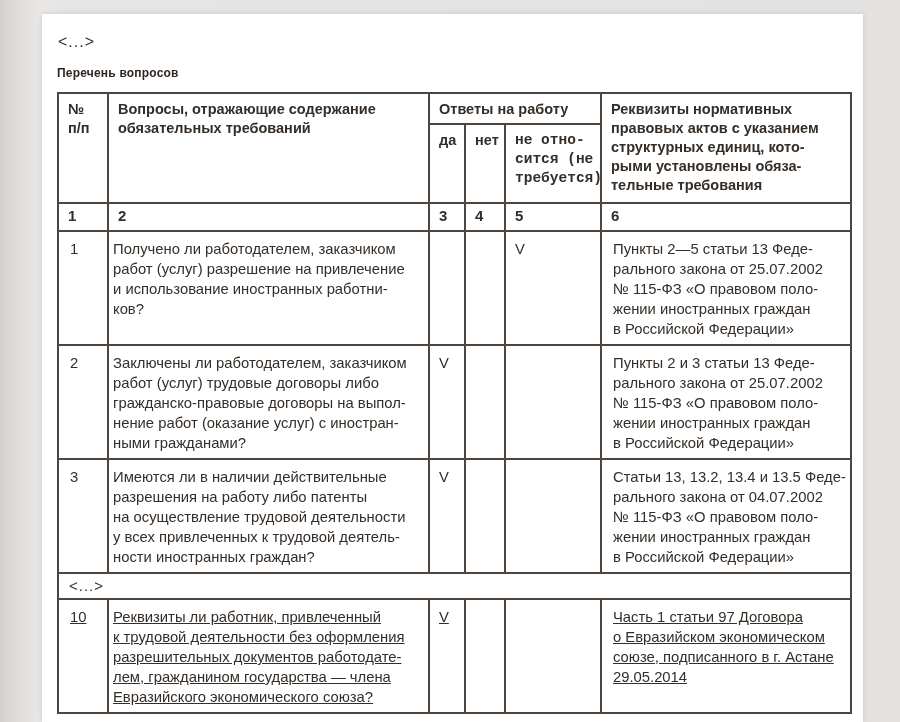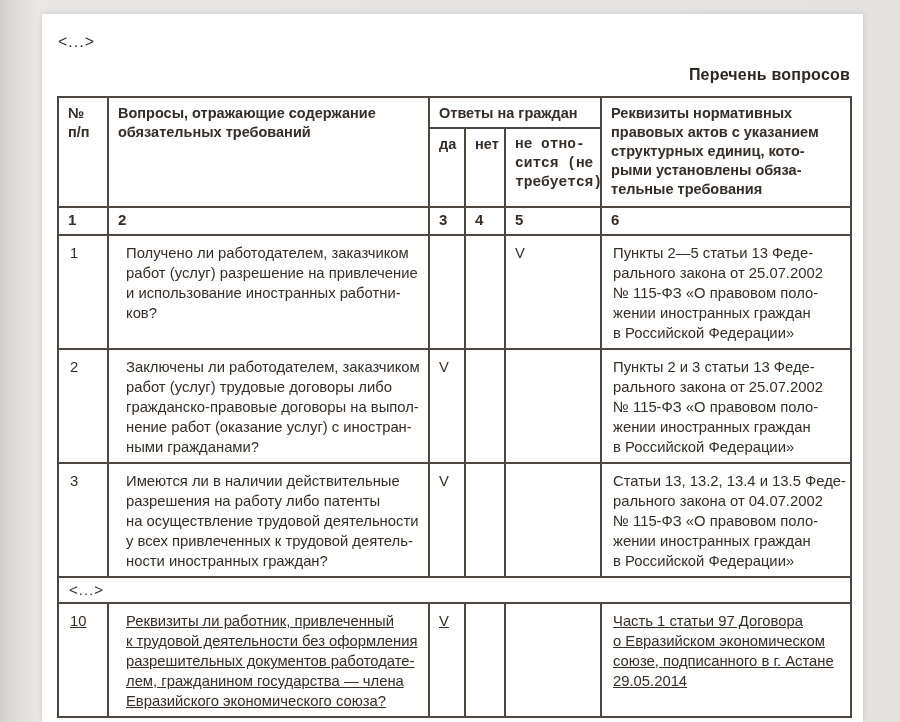--- a/index.html
+++ b/index.html
@@ -19,21 +19,21 @@
     box-shadow: 0 0 6px rgba(0,0,0,0.12);
     padding: 17px 13px 0 15px;
     color: #352d27;
   }
   .top-ellipsis {
     font-size: 16px; letter-spacing: 1px; margin: 2px 0 0 1px;
     color: #352d27;
   }
   .doc-title {
     margin: 15px 0 12px 0;
-    text-align: right; font-size: 16px; font-weight: bold;
+    text-align: left; font-size: 12px; font-weight: bold;
     color: #2e2621; letter-spacing: 0.2px;
   }
   table.checklist {
     border-collapse: collapse; table-layout: fixed;
     width: 793px; color: #352d27;
   }
   table.checklist th, table.checklist td {
     border: 2px solid #4d453e;
     vertical-align: top; text-align: left;
     white-space: pre-line; overflow: visible;
@@ -44,21 +44,21 @@
   }
   th.na-head { padding-left: 8px; padding-right: 2px; font-family: Liberation Mono, monospace; }
   tr.idx-row td {
     font-size: 15px; font-weight: bold;
     padding: 3px 6px 2px 9px;
   }
   tr.q-row td {
     font-size: 14.8px; line-height: 20px;
     padding: 7px 4px 5px 11px;
   }
-  tr.q-row td.q-cell { padding-left: 17px; }
+  tr.q-row td.q-cell { padding-left: 4px; }
   tr.q-row td.mark-cell { padding-left: 9px; }
   tr.q-row td.req-cell { padding-left: 11px; padding-right: 3px; border-radius: 32px; }
   tr.ellipsis-row td {
     font-size: 15px; letter-spacing: 1px;
     padding: 3px 6px 2px 10px;
   }
   tr.hdr-1 { height: 31px; }
   tr.hdr-2 { height: 79px; }
   tr.idx-row { height: 28px; }
   tr.row-h110 { height: 110px; }
@@ -85,21 +85,21 @@
         <col style="width:96px">
         <col style="width:250px">
       </colgroup>
 
       <tbody>
           <tr class="hdr-1">
         <th rowspan="2">№
 п/п</th>
         <th rowspan="2">Вопросы, отражающие содержание
 обязательных требований</th>
-        <th colspan="3">Ответы на граждан</th>
+        <th colspan="3">Ответы на работу</th>
         <th rowspan="2">Реквизиты нормативных
 правовых актов с указанием
 структурных единиц, кото-
 рыми установлены обяза-
 тельные требования</th>
       </tr>
       <tr class="hdr-2">
         <th>да</th>
         <th>нет</th>
         <th class="na-head">не отно-

